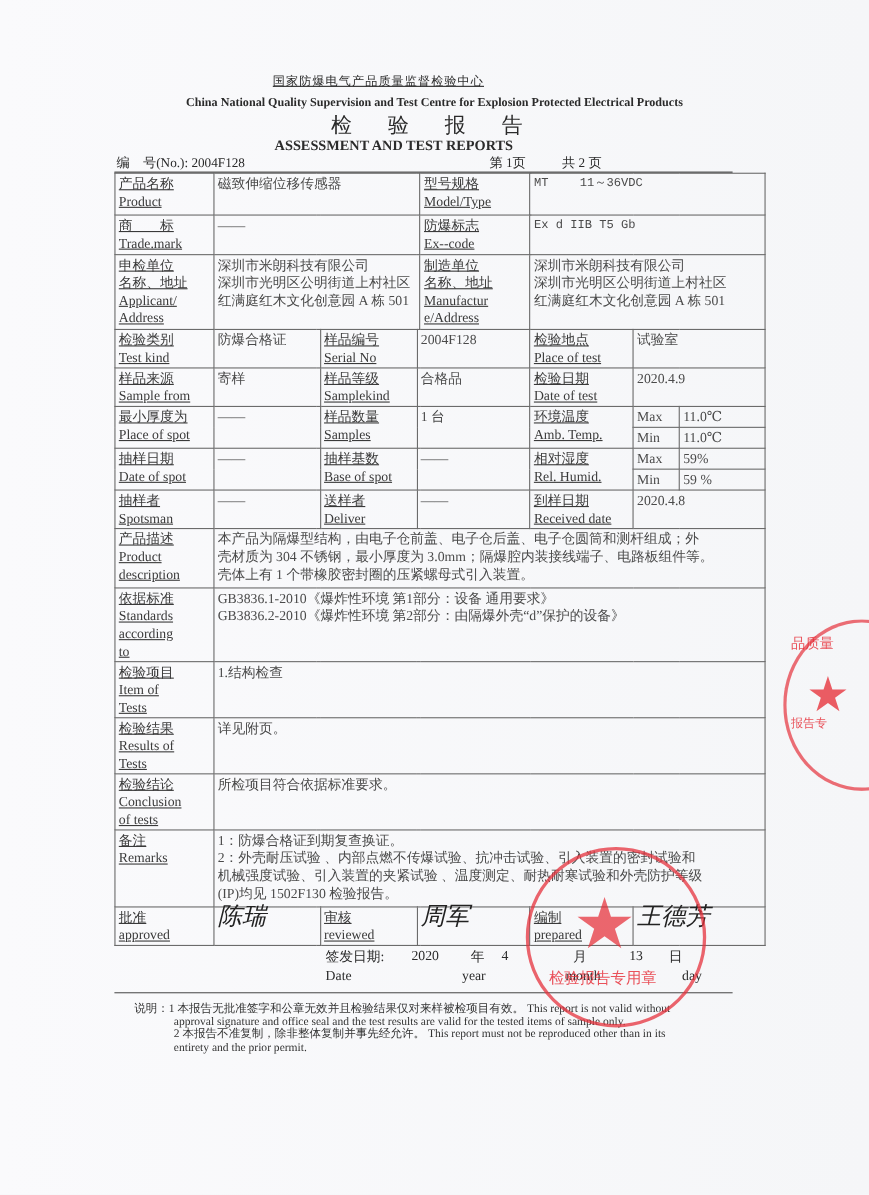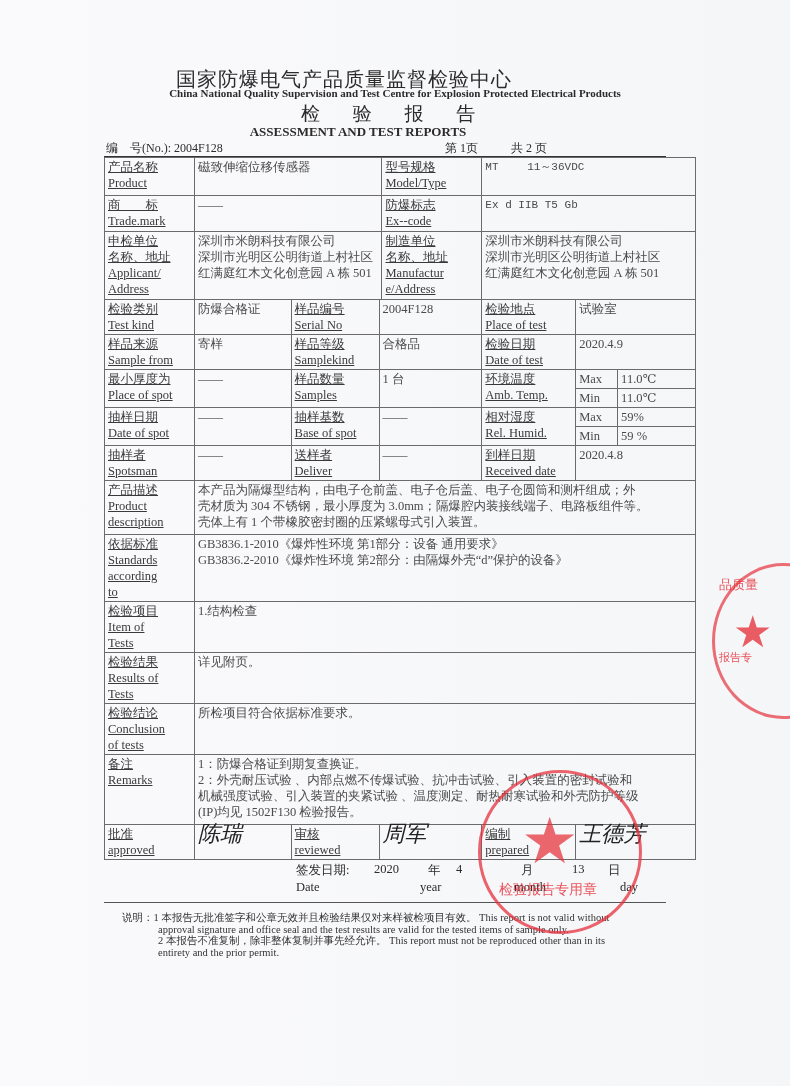--- a/index.html
+++ b/index.html
@@ -1,19 +1,19 @@
 <!DOCTYPE html>
 <html><head>
 <meta charset="utf-8">
 <style>
   html, body { margin:0; padding:0; }
   body { width:790px; height:1086px; background:#f7f7f9; position:relative; overflow:hidden;
          font-family:"Liberation Serif","DejaVu Serif",serif; color:#2b2b2b; }
   .page { position:absolute; left:0; top:0; width:790px; height:1086px; background:linear-gradient(90deg,#fafafc 0%,#f5f6f8 100%); }
-  .title-cn { position:absolute; top:66px; left:0; width:688px; text-align:center; font-size:20px; letter-spacing:1px; }
+  .title-cn { position:absolute; top:66px; left:0; width:688px; text-align:center; font-size:11px; letter-spacing:1px;text-decoration:underline; }
   .title-en { position:absolute; top:87px; left:0; width:790px; text-align:center; font-size:11px; font-weight:bold; }
   .report-cn { position:absolute; top:101px; left:0; width:790px; text-align:center; font-size:19px; letter-spacing:14px; }
   .report-en { position:absolute; top:124px; left:0; width:716px; text-align:center; font-size:13px; font-weight:bold; }
   .no-line { position:absolute; top:140px; left:106px; font-size:12px; }
   .page-line { position:absolute; top:140px; left:445px; font-size:12px; }
   .page-line span { margin-right:30px; }
   .hr-top { position:absolute; top:156px; left:104px; width:562px; border-top:1.5px solid #333; }
   table.main { position:absolute; top:157px; left:104px; width:592px; border-collapse:collapse; font-size:12.5px; line-height:16px; }
   table.main td { border:1px solid #6b6b6b; vertical-align:top; padding:1px 3px; }
   .lbl { color:#3a3a3a;text-decoration:underline; }

